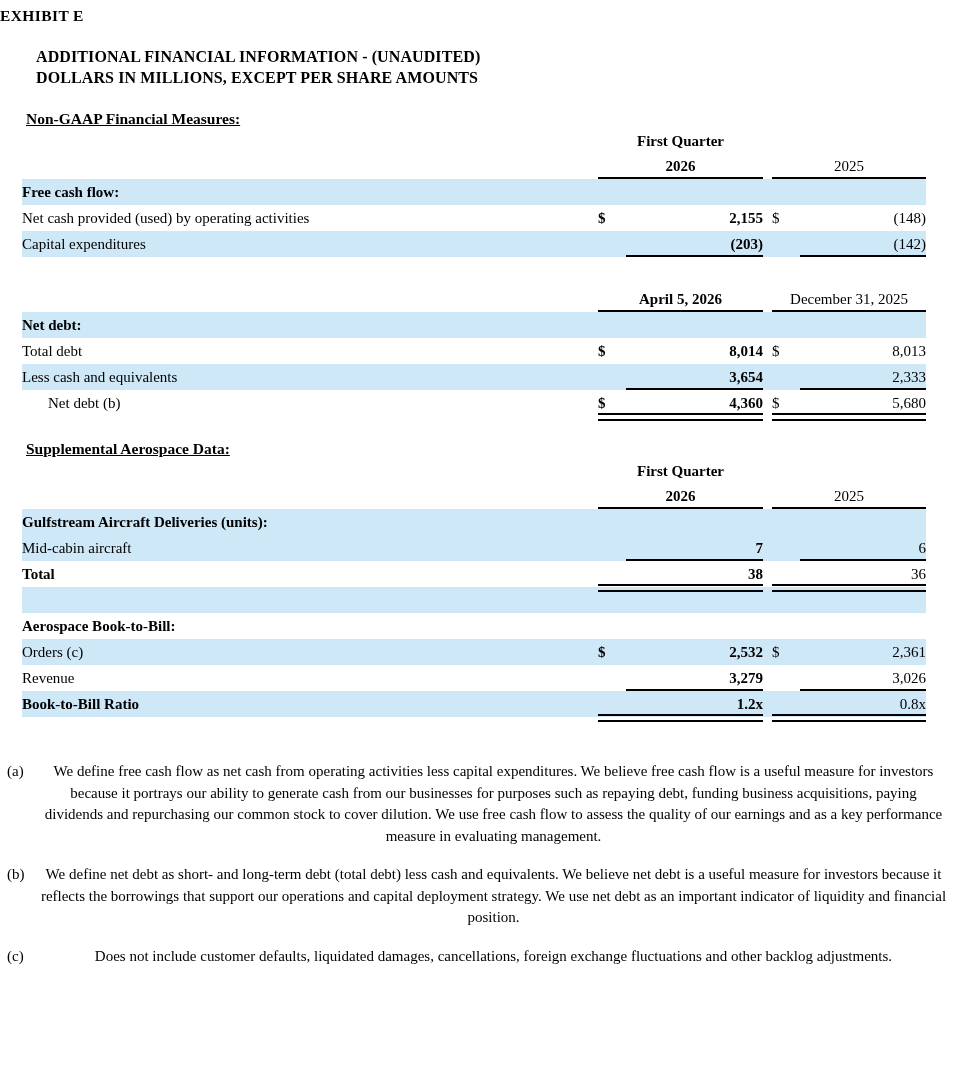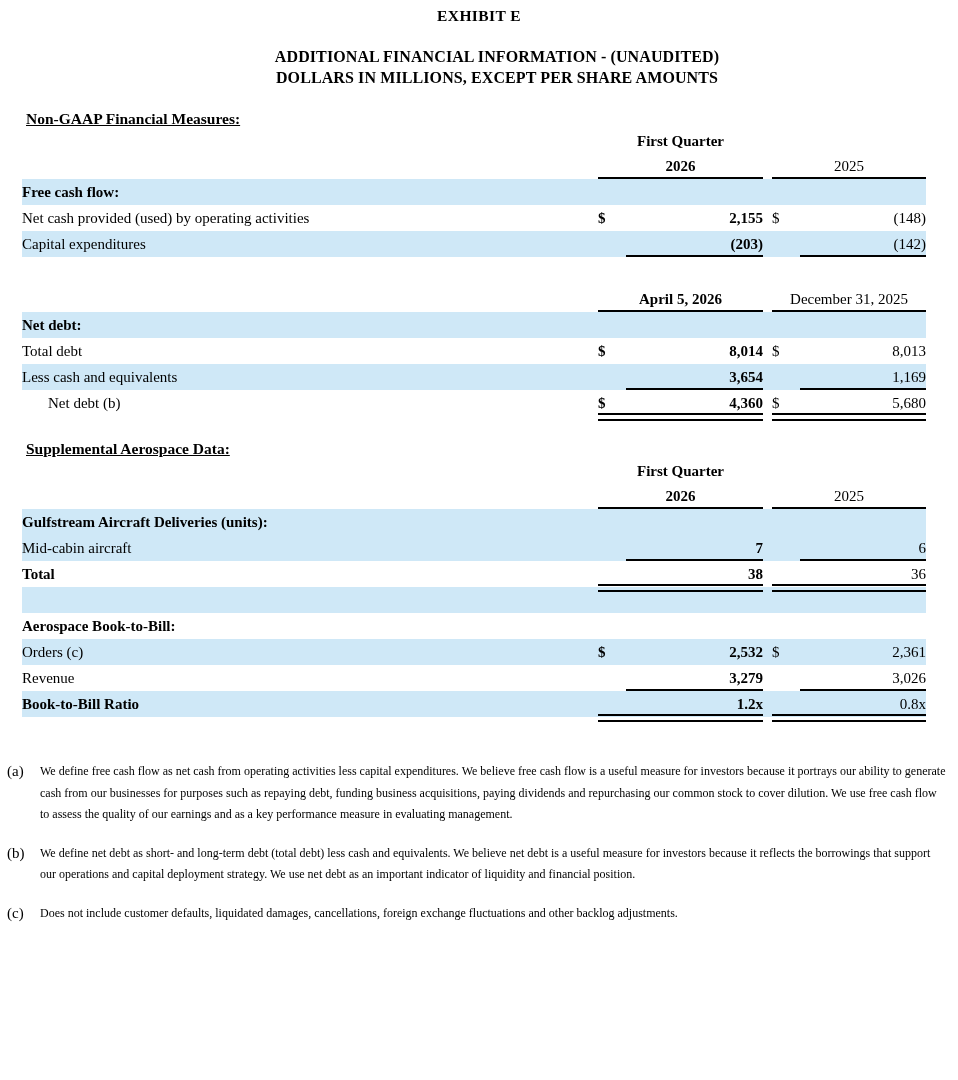--- a/index.html
+++ b/index.html
@@ -11,21 +11,21 @@
     width: 958px;
     height: 1080px;
     font-family: "Liberation Serif", "DejaVu Serif", serif;
     color: #000000;
     font-size: 15px;
     overflow: hidden;
     position: relative;
   }
 
   
-  .titles { padding-top: 6px; text-align: center; }
+  .titles { padding-top: 6px; text-align: left; }
   .exhibit {
     font-weight: bold;
     font-size: 15.5px;
     letter-spacing: .4px;
     line-height: 20px;
   }
   .subtitle-block { margin-top: 20px; padding-left: 36px; }
   .subtitle {
     font-weight: bold;
     font-size: 16px;
@@ -106,23 +106,23 @@
   .notes { margin-top: 44px; margin-left: 7px; width: 940px; }
   .note { display: flex; margin-bottom: 17px; }
   .note-mark {
     width: 33px;
     flex: 0 0 33px;
     font-size: 15px;
     line-height: 21.5px;
   }
   .note-text {
     flex: 1;
-    font-size: 12px;
+    font-size: 15px;
     line-height: 21.5px;
-    text-align: left;
+    text-align: center;
   }
 </style>
 </head>
 <body>
 
 <div class="titles">
   <div class="exhibit">EXHIBIT E</div>
   <div class="subtitle-block">
     <div class="subtitle">ADDITIONAL FINANCIAL INFORMATION - (UNAUDITED)</div>
     <div class="subtitle">DOLLARS IN MILLIONS, EXCEPT PER SHARE AMOUNTS</div>
@@ -213,21 +213,21 @@
       <td class="cur">$</td>
       <td class="num">8,013</td>
     </tr>
 
     <tr class="row shade">
       <td class="lbl">Less cash and equivalents</td>
       <td class="cur b"></td>
       <td class="num b rule-bot">3,654</td>
       <td></td>
       <td class="cur"></td>
-      <td class="num rule-bot">1,169</td>
+      <td class="num rule-bot">2,333</td>
     </tr>
 
     <tr class="row">
       <td class="lbl indent">Net debt (b)</td>
       <td class="cur b rule-dbl">$</td>
       <td class="num b rule-dbl">4,360</td>
       <td></td>
       <td class="cur rule-dbl">$</td>
       <td class="num rule-dbl">5,680</td>
     </tr>

